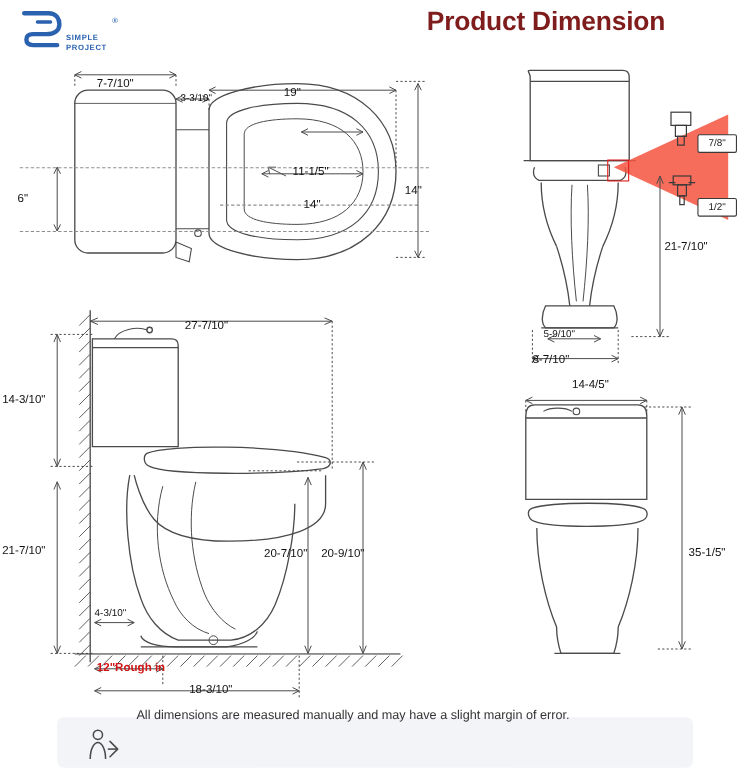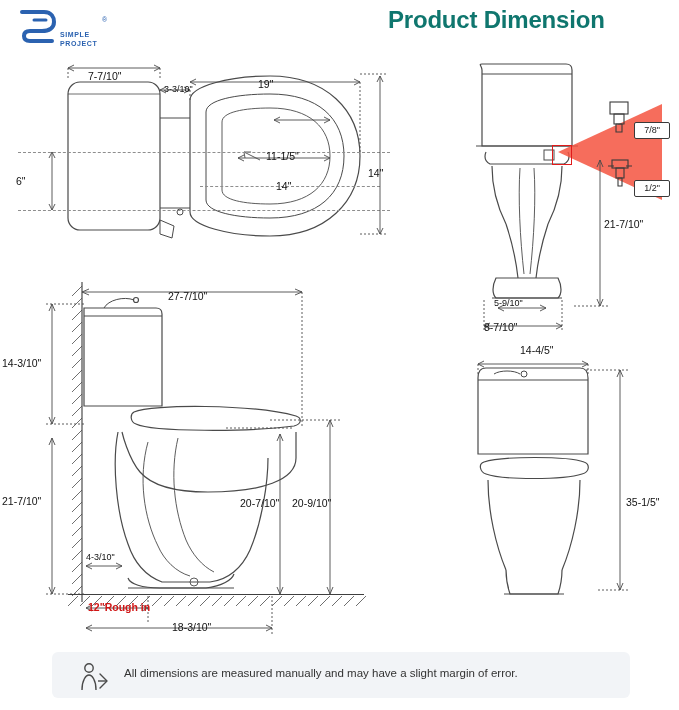--- a/index.html
+++ b/index.html
@@ -11,39 +11,39 @@
   .root{position:relative;width:679px;height:710px;}
 
   
   .logo{position:absolute;left:14px;top:8px;width:120px;height:48px;}
   .logo-text{position:absolute;left:46px;top:22px;font-size:7px;line-height:9px;
     letter-spacing:.6px;color:#2b62b0;font-weight:700;}
   .logo-reg{position:absolute;left:88px;top:8px;font-size:7px;color:#2b62b0;}
 
   .title{
     position:absolute;left:388px;top:6px;width:286px;
-    font-size:24px;font-weight:700;color:#0f766e;letter-spacing:-.2px;
+    font-size:24px;font-weight:700;color:#7f1d1d;letter-spacing:-.2px;
   }
 
   
   .ln{position:absolute;background:#4a4a4a;}
   .h{height:1px;}
   .dash-h{position:absolute;height:0;border-top:1px dashed #8e8e8e;}
   .lbl{position:absolute;font-size:10.5px;color:#111;white-space:nowrap;}
   .lbl-sm{position:absolute;font-size:9px;color:#111;white-space:nowrap;}
   .lbl-red{color:#d01616;font-weight:700;}
   svg{position:absolute;left:0;top:0;overflow:visible;}
 
   
   .note{
     position:absolute;left:52px;top:652px;width:578px;height:46px;
     background:#f2f4f7;border-radius:6px;
   }
   .note-icon{position:absolute;left:78px;top:662px;width:30px;height:30px;}
-  .note-txt{position:absolute;left:124px;top:666px;font-size:11.5px;color:#333;line-height:15px;text-align:center;}
+  .note-txt{position:absolute;left:124px;top:644px;font-size:11.5px;color:#333;line-height:15px;text-align:center;}
 
   
   .chip{
     position:absolute;border:1px solid #3a3a3a;background:#fff;border-radius:2px;
     font-size:9px;text-align:center;
   }
   .redbox{position:absolute;border:1.6px solid #e01b1b;}
 </style>
 </head>
 <body>

